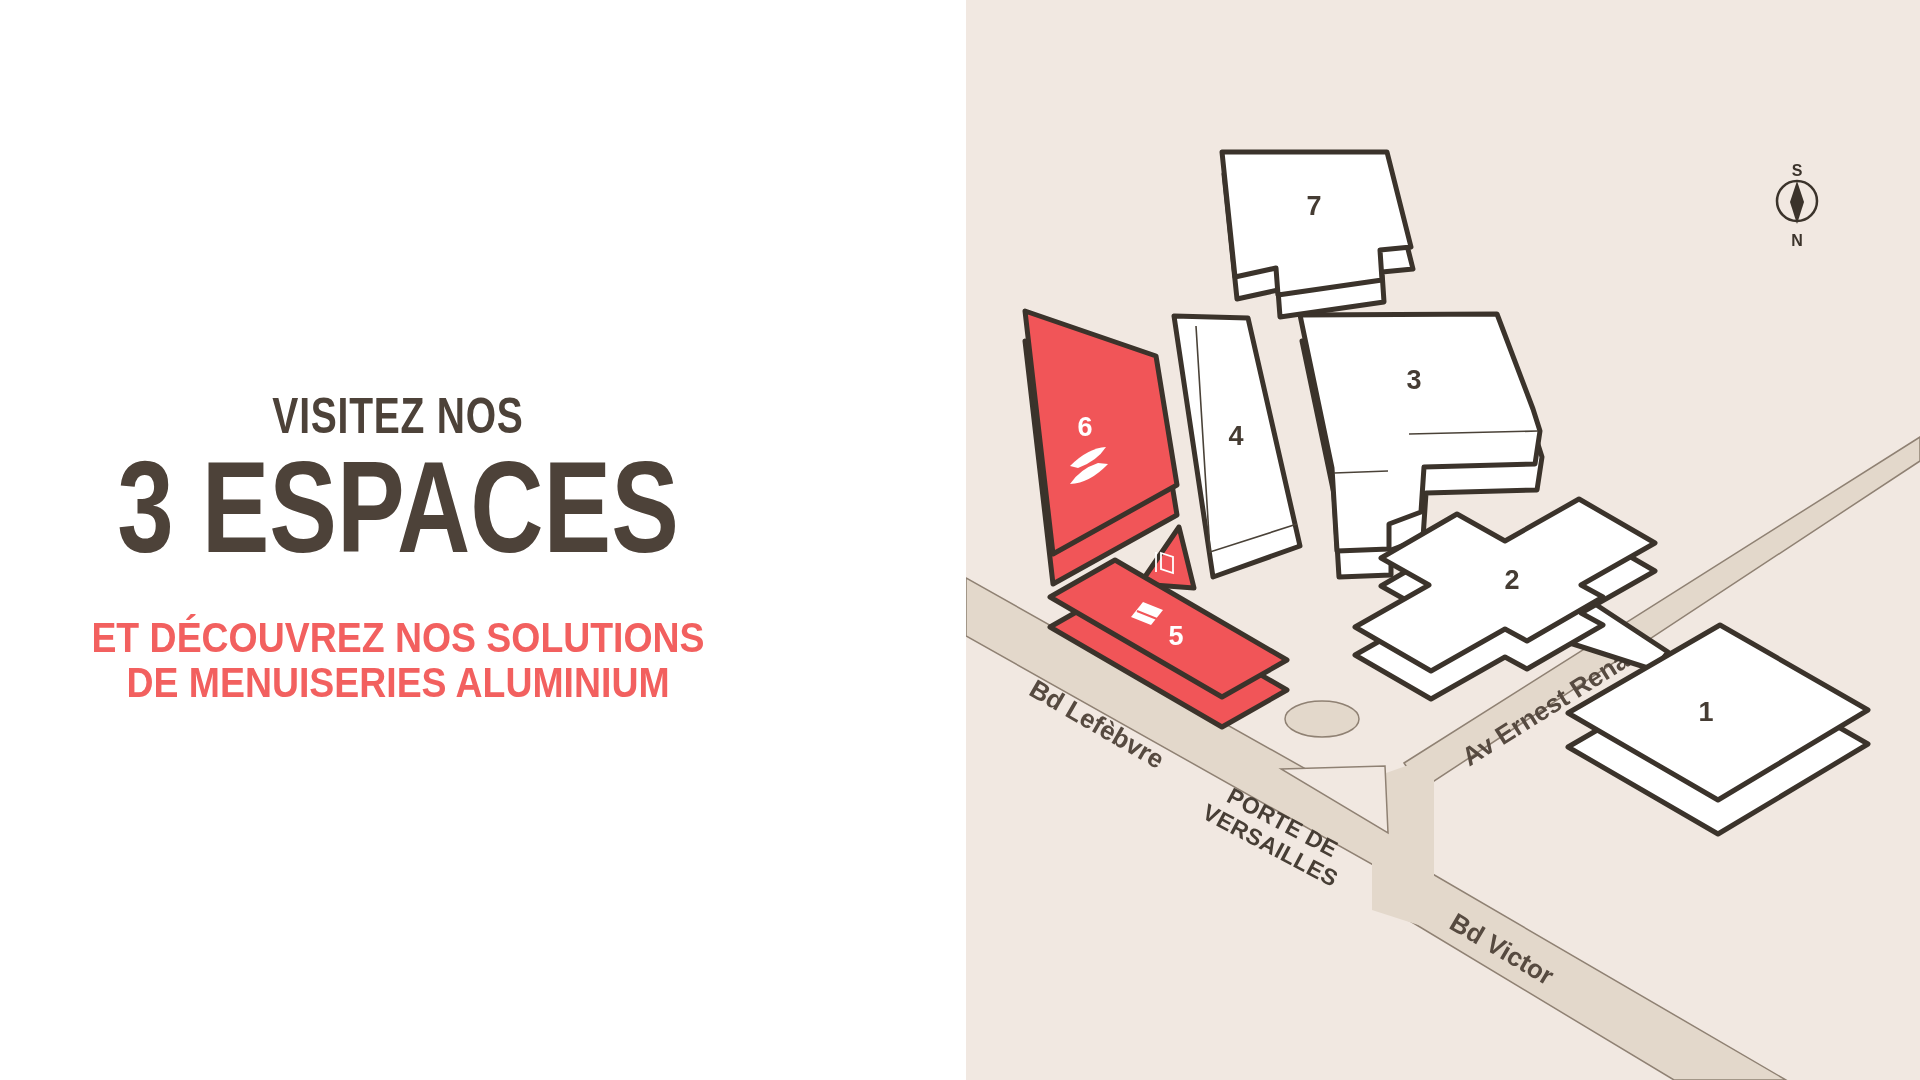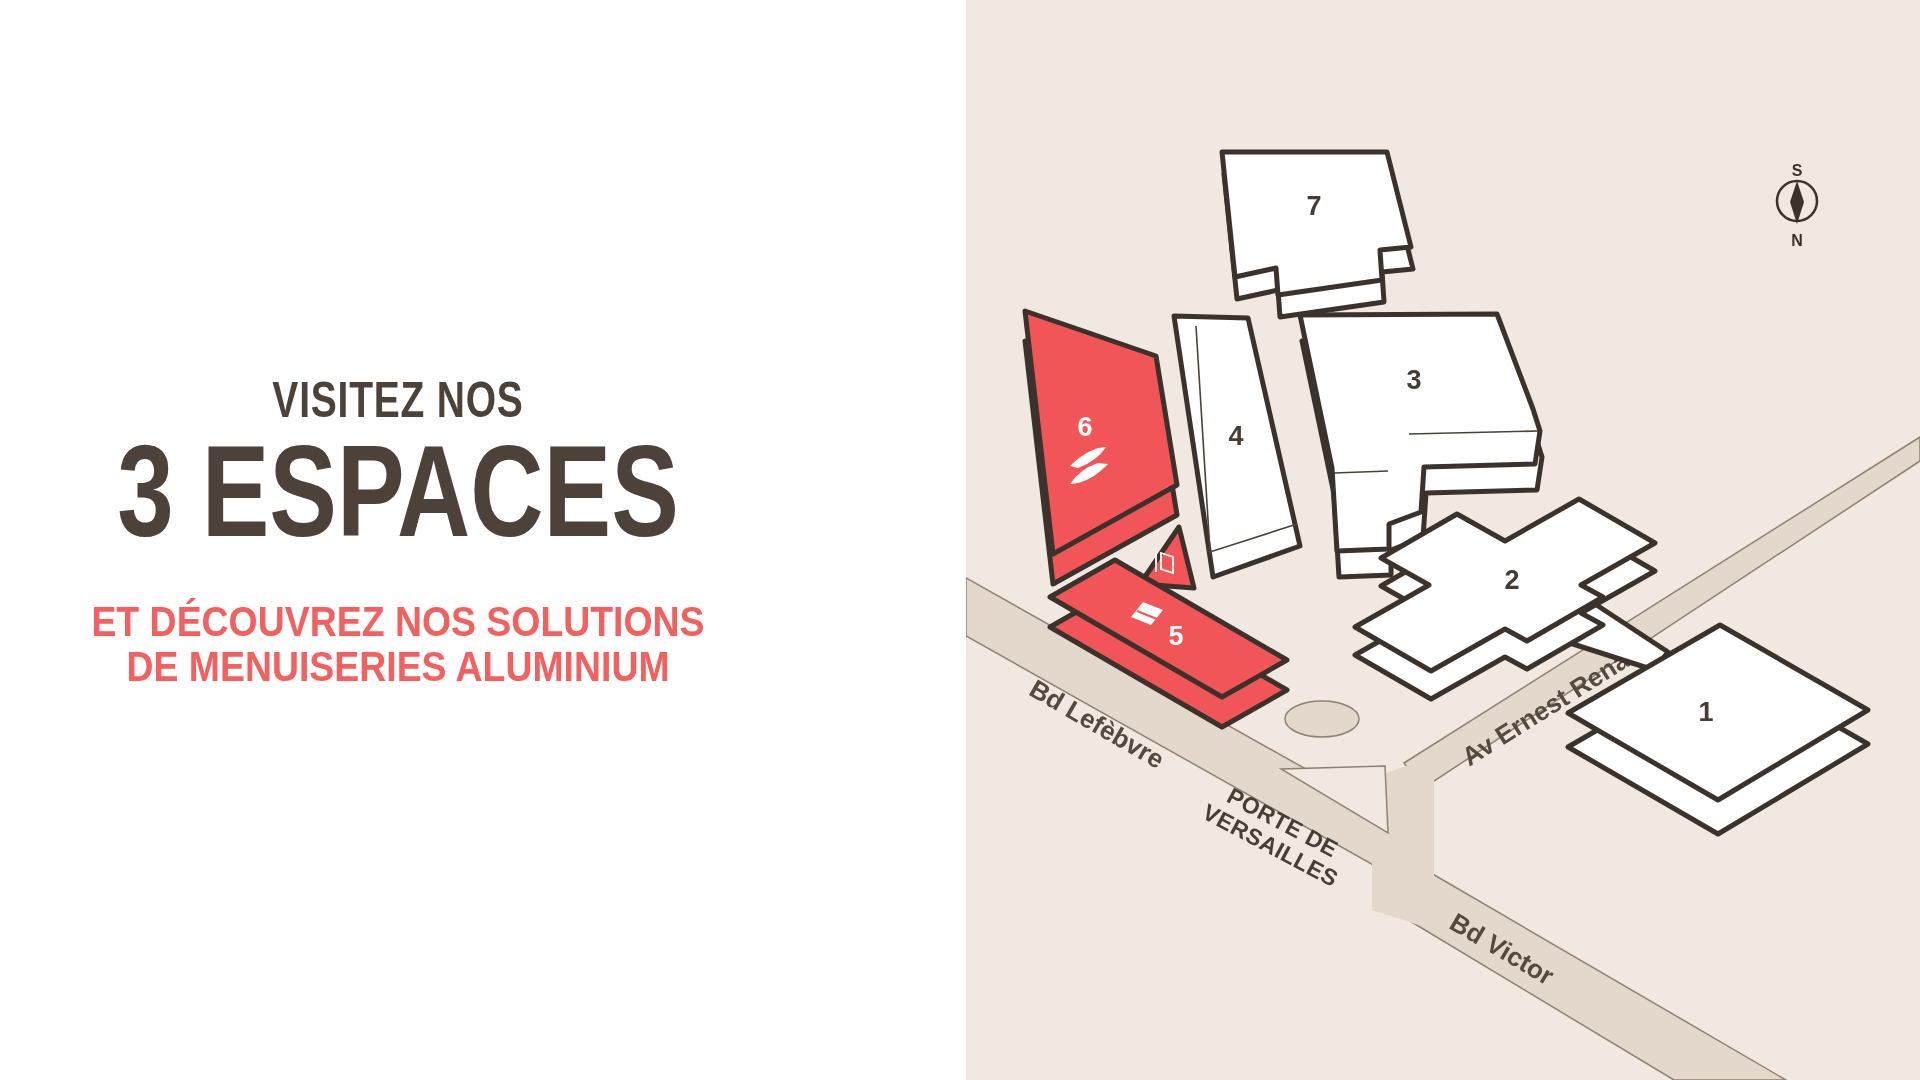--- a/index.html
+++ b/index.html
@@ -1,19 +1,19 @@
 <!DOCTYPE html>
 <html><head>
 <meta charset="utf-8">
 <style>
   html,body{margin:0;padding:0;background:#ffffff;}
   .stage{position:relative;width:1920px;height:1080px;overflow:hidden;
          font-family:"Liberation Sans",sans-serif;background:#ffffff;}
   .map-svg{position:absolute;left:0;top:0;}
-  .intro{position:absolute;left:0;top:0;width:796px;height:948px;}
+  .intro{position:absolute;left:0;top:16px;width:796px;height:948px;}
   .intro .line{position:absolute;left:0;width:100%;text-align:center;white-space:nowrap;}
   .hl1{top:371px;font-size:50px;font-weight:700;letter-spacing:1px;color:#4d4239;
        transform:scaleX(.78);transform-origin:50% 50%;}
   .hl2{top:416px;font-size:130px;font-weight:700;color:#4d4239;
        transform:scaleX(.78);transform-origin:50% 50%;}
   .sub{top:599px;font-size:43px;font-weight:700;line-height:45px;color:#f2605f;
        transform:scaleX(.87);transform-origin:50% 50%;}
   text{font-family:"Liberation Sans",sans-serif;}
   .street-lbl{font-size:26px;font-weight:700;fill:#564a40;dominant-baseline:central;}
   .place-lbl{font-size:23px;font-weight:700;fill:#473e35;letter-spacing:.5px;dominant-baseline:central;}

